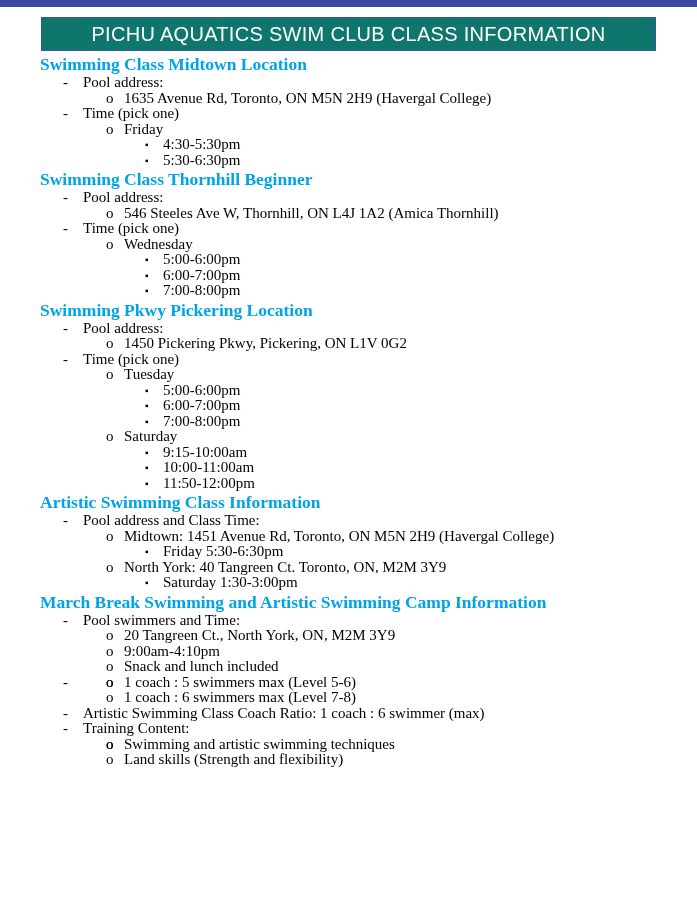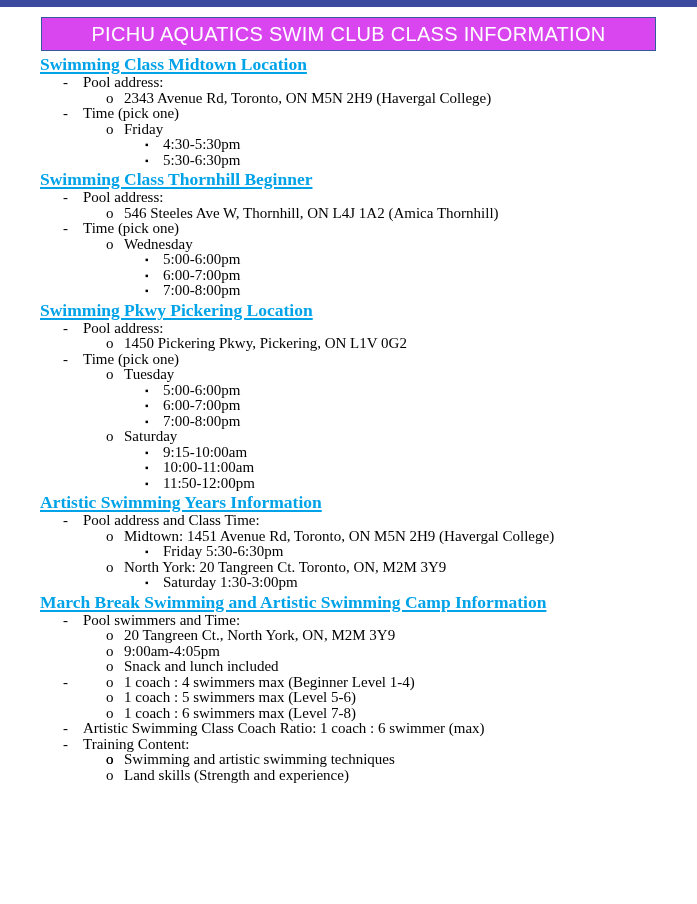--- a/index.html
+++ b/index.html
@@ -10,42 +10,41 @@
     font-family: "Liberation Serif", serif;
     color: #000;
   }
   .top-strip {
     width: 697px; height: 7px;
     background: #3b4a9e;
   }
   .title-banner {
     margin: 10px 41px 3px 41px;
     height: 32px;
-    background: #d946ef;
+    background: #0f766e;
     border: 1px solid #35599b;
     display: flex; align-items: center; justify-content: center;
   }
   .title-banner span {
     color: #ffffff;
     font-family: "Liberation Sans", sans-serif;
     font-size: 20px;
     letter-spacing: 0.3px;
     white-space: nowrap;
   }
   .content {
     margin: 0 40px;
     font-size: 15px;
     line-height: 15.5px;
   }
   .section-heading {
     font-size: 17.5px;
     line-height: 20px;
     font-weight: bold;
     color: #00a3e8;
-    text-decoration: underline;
     text-decoration-thickness: 1.5px;
     text-underline-offset: 2px;
     margin: 1px 0;
   }
   .li { position: relative; }
   .li .marker { position: absolute; top: 0; }
   .l1 { padding-left: 43px; }
   .l1 .marker { left: 23px; }
   .l2 { padding-left: 84px; }
   .l2 .marker { left: 66px; }
@@ -56,21 +55,21 @@
 <body>
 
 <div class="page">
   <div class="top-strip"></div>
   <div class="title-banner">
     <span>PICHU AQUATICS SWIM CLUB CLASS INFORMATION</span>
   </div>
   <div class="content" id="doc-content">
       <div class="section-heading">Swimming Class Midtown Location</div>
       <div class="li l1"><span class="marker">-</span><span>Pool address:</span></div>
-      <div class="li l2"><span class="marker">o</span><span>2343 Avenue Rd, Toronto, ON M5N 2H9 (Havergal College)</span></div>
+      <div class="li l2"><span class="marker">o</span><span>1635 Avenue Rd, Toronto, ON M5N 2H9 (Havergal College)</span></div>
       <div class="li l1"><span class="marker">-</span><span>Time (pick one)</span></div>
       <div class="li l2"><span class="marker">o</span><span>Friday</span></div>
       <div class="li l3"><span class="marker">▪</span><span>4:30-5:30pm</span></div>
       <div class="li l3"><span class="marker">▪</span><span>5:30-6:30pm</span></div>
       <div class="section-heading">Swimming Class Thornhill Beginner</div>
       <div class="li l1"><span class="marker">-</span><span>Pool address:</span></div>
       <div class="li l2"><span class="marker">o</span><span>546 Steeles Ave W, Thornhill, ON L4J 1A2 (Amica Thornhill)</span></div>
       <div class="li l1"><span class="marker">-</span><span>Time (pick one)</span></div>
       <div class="li l2"><span class="marker">o</span><span>Wednesday</span></div>
       <div class="li l3"><span class="marker">▪</span><span>5:00-6:00pm</span></div>
@@ -81,34 +80,34 @@
       <div class="li l2"><span class="marker">o</span><span>1450 Pickering Pkwy, Pickering, ON L1V 0G2</span></div>
       <div class="li l1"><span class="marker">-</span><span>Time (pick one)</span></div>
       <div class="li l2"><span class="marker">o</span><span>Tuesday</span></div>
       <div class="li l3"><span class="marker">▪</span><span>5:00-6:00pm</span></div>
       <div class="li l3"><span class="marker">▪</span><span>6:00-7:00pm</span></div>
       <div class="li l3"><span class="marker">▪</span><span>7:00-8:00pm</span></div>
       <div class="li l2"><span class="marker">o</span><span>Saturday</span></div>
       <div class="li l3"><span class="marker">▪</span><span>9:15-10:00am</span></div>
       <div class="li l3"><span class="marker">▪</span><span>10:00-11:00am</span></div>
       <div class="li l3"><span class="marker">▪</span><span>11:50-12:00pm</span></div>
-      <div class="section-heading">Artistic Swimming Years Information</div>
+      <div class="section-heading">Artistic Swimming Class Information</div>
       <div class="li l1"><span class="marker">-</span><span>Pool address and Class Time:</span></div>
       <div class="li l2"><span class="marker">o</span><span>Midtown: 1451 Avenue Rd, Toronto, ON M5N 2H9 (Havergal College)</span></div>
       <div class="li l3"><span class="marker">▪</span><span>Friday 5:30-6:30pm</span></div>
-      <div class="li l2"><span class="marker">o</span><span>North York: 20 Tangreen Ct. Toronto, ON, M2M 3Y9</span></div>
+      <div class="li l2"><span class="marker">o</span><span>North York: 40 Tangreen Ct. Toronto, ON, M2M 3Y9</span></div>
       <div class="li l3"><span class="marker">▪</span><span>Saturday 1:30-3:00pm</span></div>
       <div class="section-heading">March Break Swimming and Artistic Swimming Camp Information</div>
       <div class="li l1"><span class="marker">-</span><span>Pool swimmers and Time:</span></div>
       <div class="li l2"><span class="marker">o</span><span>20 Tangreen Ct., North York, ON, M2M 3Y9</span></div>
-      <div class="li l2"><span class="marker">o</span><span>9:00am-4:05pm</span></div>
+      <div class="li l2"><span class="marker">o</span><span>9:00am-4:10pm</span></div>
       <div class="li l2"><span class="marker">o</span><span>Snack and lunch included</span></div>
       <div class="li l1"><span class="marker">-</span></div>
-      <div class="li l2"><span class="marker">o</span><span>1 coach : 4 swimmers max (Beginner Level 1-4)</span></div>
+      <div class="li l2"><span class="marker">o</span></div>
       <div class="li l2"><span class="marker">o</span><span>1 coach : 5 swimmers max (Level 5-6)</span></div>
       <div class="li l2"><span class="marker">o</span><span>1 coach : 6 swimmers max (Level 7-8)</span></div>
       <div class="li l1"><span class="marker">-</span><span>Artistic Swimming Class Coach Ratio: 1 coach : 6 swimmer (max)</span></div>
       <div class="li l1"><span class="marker">-</span><span>Training Content:</span></div>
       <div class="li l2"><span class="marker">o</span></div>
       <div class="li l2"><span class="marker">o</span><span>Swimming and artistic swimming techniques</span></div>
-      <div class="li l2"><span class="marker">o</span><span>Land skills (Strength and experience)</span></div>
+      <div class="li l2"><span class="marker">o</span><span>Land skills (Strength and flexibility)</span></div>
     </div>
 </div>
 
 </body></html>

